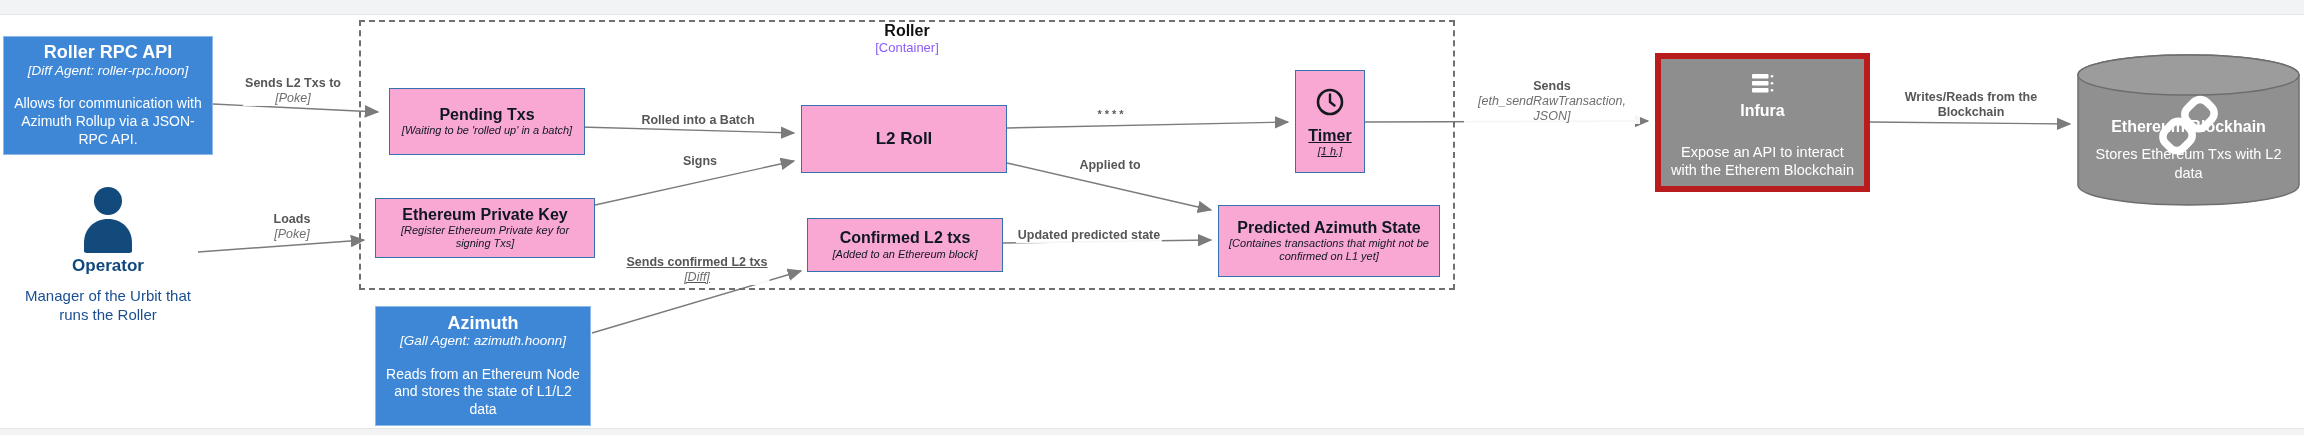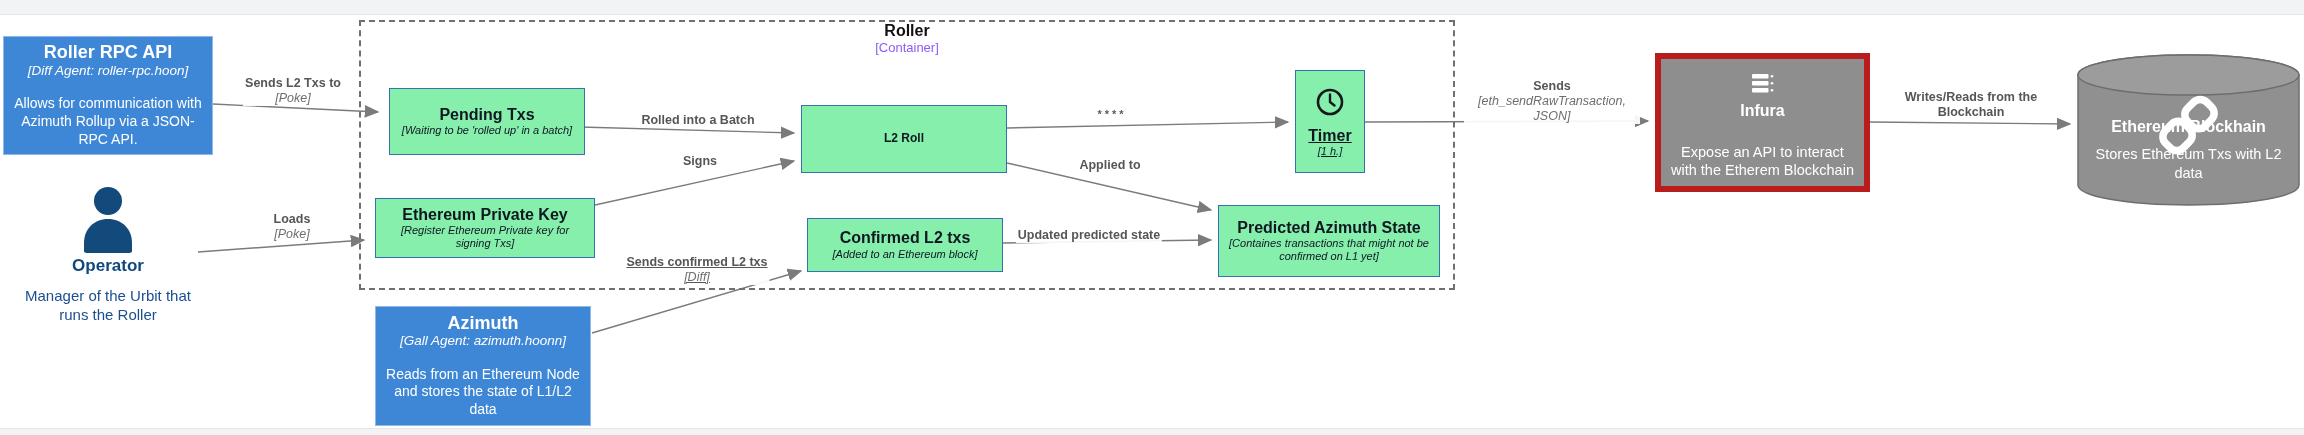--- a/index.html
+++ b/index.html
@@ -5,21 +5,21 @@
   html,body{margin:0;padding:0;background:#fff;}
   .canvas{position:relative;width:2304px;height:435px;background:#ffffff;overflow:hidden;
           font-family:"Liberation Sans", sans-serif;}
   .strip{position:absolute;left:0;width:2304px;background:#f2f3f4;}
   .strip-top{top:0;height:14px;border-bottom:1px solid #e7e7e7;}
   .strip-bottom{top:428px;height:7px;border-top:1px solid #e7e7e7;}
 
   .node{position:absolute;box-sizing:border-box;display:flex;flex-direction:column;
         align-items:center;justify-content:center;text-align:center;padding:6px 7px;}
   .node-dark{background:#3e87d6;border:1px solid #8fb9e6;color:#ffffff;}
-  .node-light{background:#86efac;border:1px solid #3472b0;color:#0f1722;}
+  .node-light{background:#f9a8d4;border:1px solid #3472b0;color:#0f1722;}
   .node-gray{background:#8e8e8e;border:6px solid #b91c1c;color:#ffffff;}
 
   .t{font-weight:bold;font-size:16px;line-height:1.15;}
   .t-lg{font-size:18px;}
   .sub{font-style:italic;font-size:11px;line-height:1.2;}
   .body-text{font-size:14px;line-height:1.28;margin-top:16px;}
 
   .dashed-box{position:absolute;left:359px;top:20px;width:1096px;height:270px;
               border:2px dashed #707070;box-sizing:border-box;}
   .container-hdr{position:absolute;left:807px;top:22px;width:200px;text-align:center;}
@@ -98,21 +98,21 @@
     <div class="sub">[Register Ethereum Private key for signing Txs]</div>
   </div>
 
   <div class="node node-dark" style="left:375px;top:306px;width:216px;height:120px;">
     <div class="t t-lg">Azimuth</div>
     <div class="sub" style="font-size:13.5px;">[Gall Agent: azimuth.hoonn]</div>
     <div class="body-text">Reads from an Ethereum Node and stores the state of L1/L2 data</div>
   </div>
 
   <div class="node node-light" style="left:801px;top:105px;width:206px;height:68px;">
-    <div class="t" style="font-size:12px;">L2 Roll</div>
+    <div class="t" style="font-size:17px;">L2 Roll</div>
   </div>
 
   <div class="node node-light" style="left:807px;top:218px;width:196px;height:54px;">
     <div class="t">Confirmed L2 txs</div>
     <div class="sub">[Added to an Ethereum block]</div>
   </div>
 
   <div class="node node-light" style="left:1295px;top:70px;width:70px;height:103px;justify-content:flex-start;padding-top:16px;text-decoration:underline;">
     <svg width="30" height="30" viewBox="0 0 30 30">
       <circle cx="15" cy="15" r="12" fill="none" stroke="#15191e" stroke-width="2.6"></circle>

